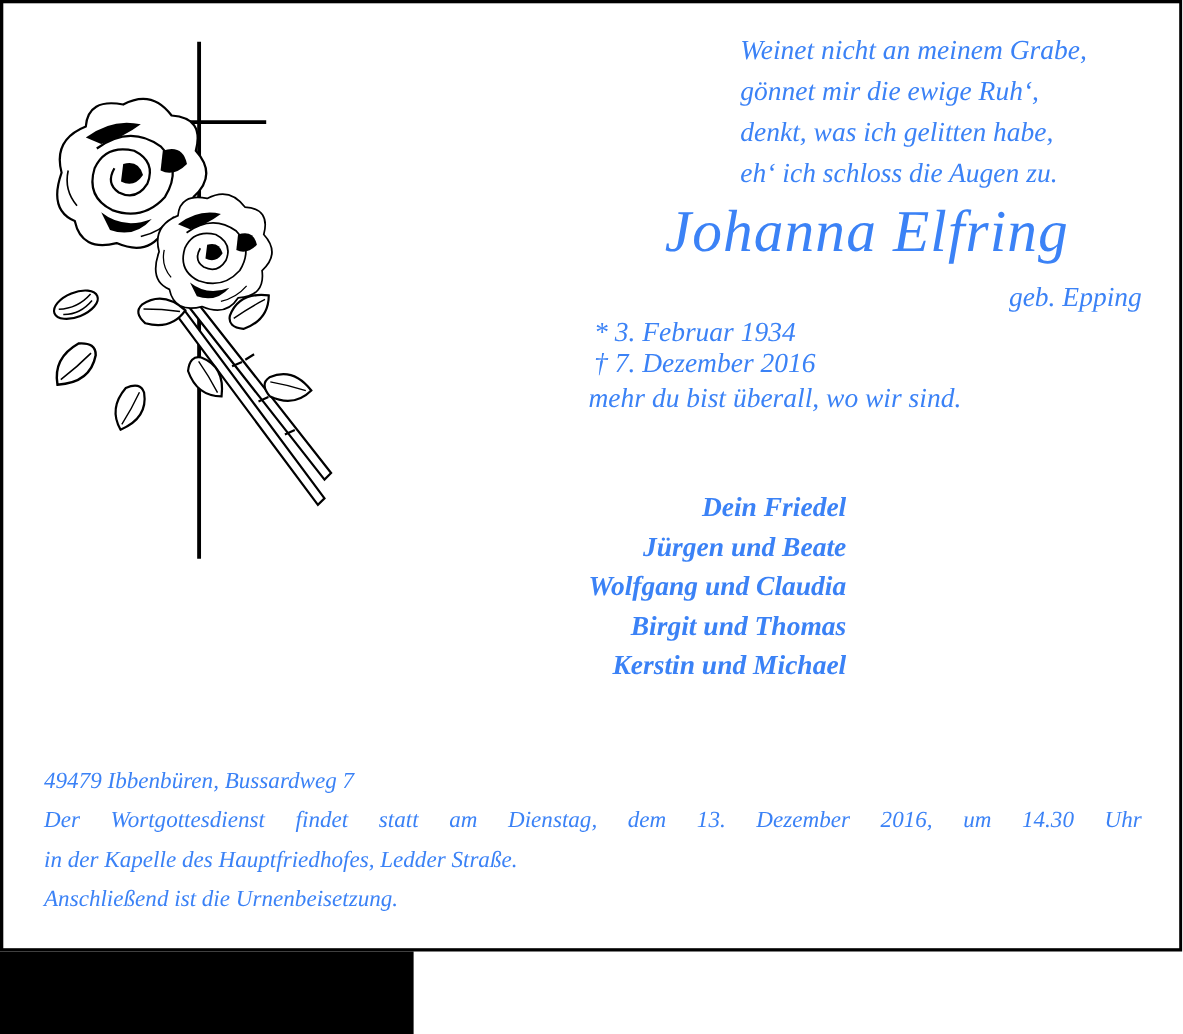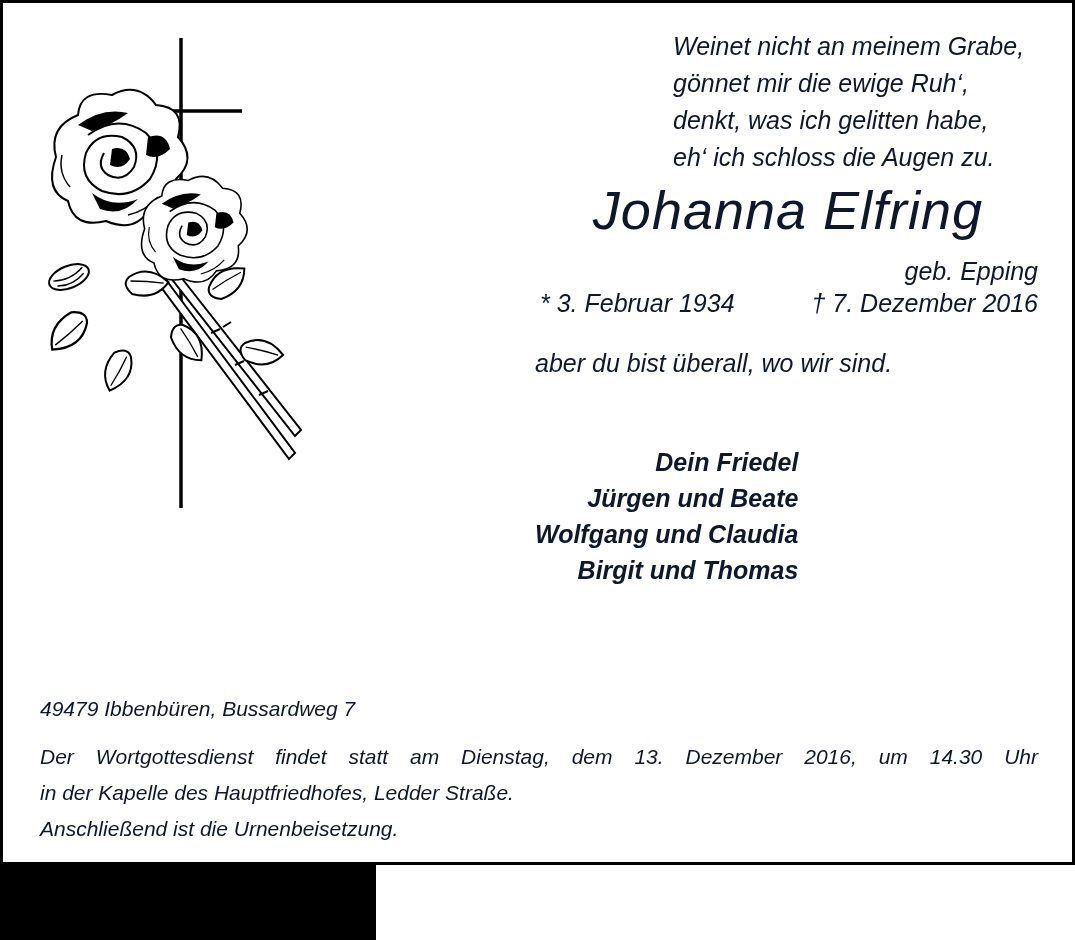--- a/index.html
+++ b/index.html
@@ -1,19 +1,19 @@
 <!DOCTYPE html>
 <html><head>
 <meta charset="utf-8">
 <style>
   html,body{margin:0;padding:0;background:#ffffff;}
   .page{
     position:relative;width:1075px;height:940px;background:#ffffff;
-    color:#0f172a;overflow:hidden;
-    font-family:Liberation Sans, sans-serif;
+    color:#3b82f6;overflow:hidden;
+    font-family:Liberation Serif, serif;
   }
   .notice{
     position:absolute;left:0;top:0;width:1075px;height:865px;
     border:3px solid #000;box-sizing:border-box;background:#fff;
   }
   .abs{position:absolute;}
   .illustration{left:30px;top:22px;width:300px;height:500px;}
   .poem{
     left:670px;top:25px;font-size:25px;line-height:37px;
     font-style:italic;white-space:nowrap;
@@ -21,36 +21,36 @@
   .name{
     left:435px;top:176px;width:700px;margin:0;text-align:center;
     font-size:54px;font-weight:normal;font-style:italic;letter-spacing:1px;
   }
   .maiden{
     left:535px;top:254px;width:500px;text-align:right;
     font-size:25px;font-style:italic;
   }
   .dates{
     left:537px;top:286px;width:498px;display:flex;
-    justify-content:space-between;font-size:25px;font-style:italic;
+    justify-content:space-between;font-size:25px;font-style:italic;flex-direction:column;
   }
   .verse{
     left:532px;top:342px;font-size:25px;line-height:36px;
     font-style:italic;white-space:nowrap;
   }
   .mourners{
     left:532px;top:441px;font-size:25px;line-height:36px;
     font-style:italic;font-weight:bold;white-space:nowrap;text-align:right;
   }
   .bottom-block{
     left:37px;top:688px;width:998px;font-size:21px;line-height:36px;
     font-style:italic;
   }
   .justified-line{
-    text-align:justify;text-align-last:justify;margin-top:12px;
+    text-align:justify;text-align-last:justify;
   }
   .redaction{
     position:absolute;left:0;top:865px;width:376px;height:75px;background:#000;
   }
 </style>
 </head>
 <body>
 
 <div class="page">
 
@@ -112,28 +112,29 @@
     <h1 class="abs name">Johanna Elfring</h1>
 
     <div class="abs maiden">geb. Epping</div>
 
     <div class="abs dates">
       <span>* 3. Februar 1934</span>
       <span>† 7. Dezember 2016</span>
     </div>
 
     <div class="abs verse">
-      <div>aber du bist überall, wo wir sind.</div>
+      <div>mehr du bist überall, wo wir sind.</div>
     </div>
 
     <div class="abs mourners">
       <div>Dein Friedel</div>
       <div>Jürgen und Beate</div>
       <div>Wolfgang und Claudia</div>
       <div>Birgit und Thomas</div>
+      <div>Kerstin und Michael</div>
     </div>
 
     <div class="abs bottom-block">
       <div>49479 Ibbenbüren, Bussardweg 7</div>
       <div class="justified-line">Der Wortgottesdienst findet statt am Dienstag, dem 13. Dezember 2016, um 14.30 Uhr</div>
       <div>in der Kapelle des Hauptfriedhofes, Ledder Straße.</div>
       <div>Anschließend ist die Urnenbeisetzung.</div>
     </div>
 
   </div>

